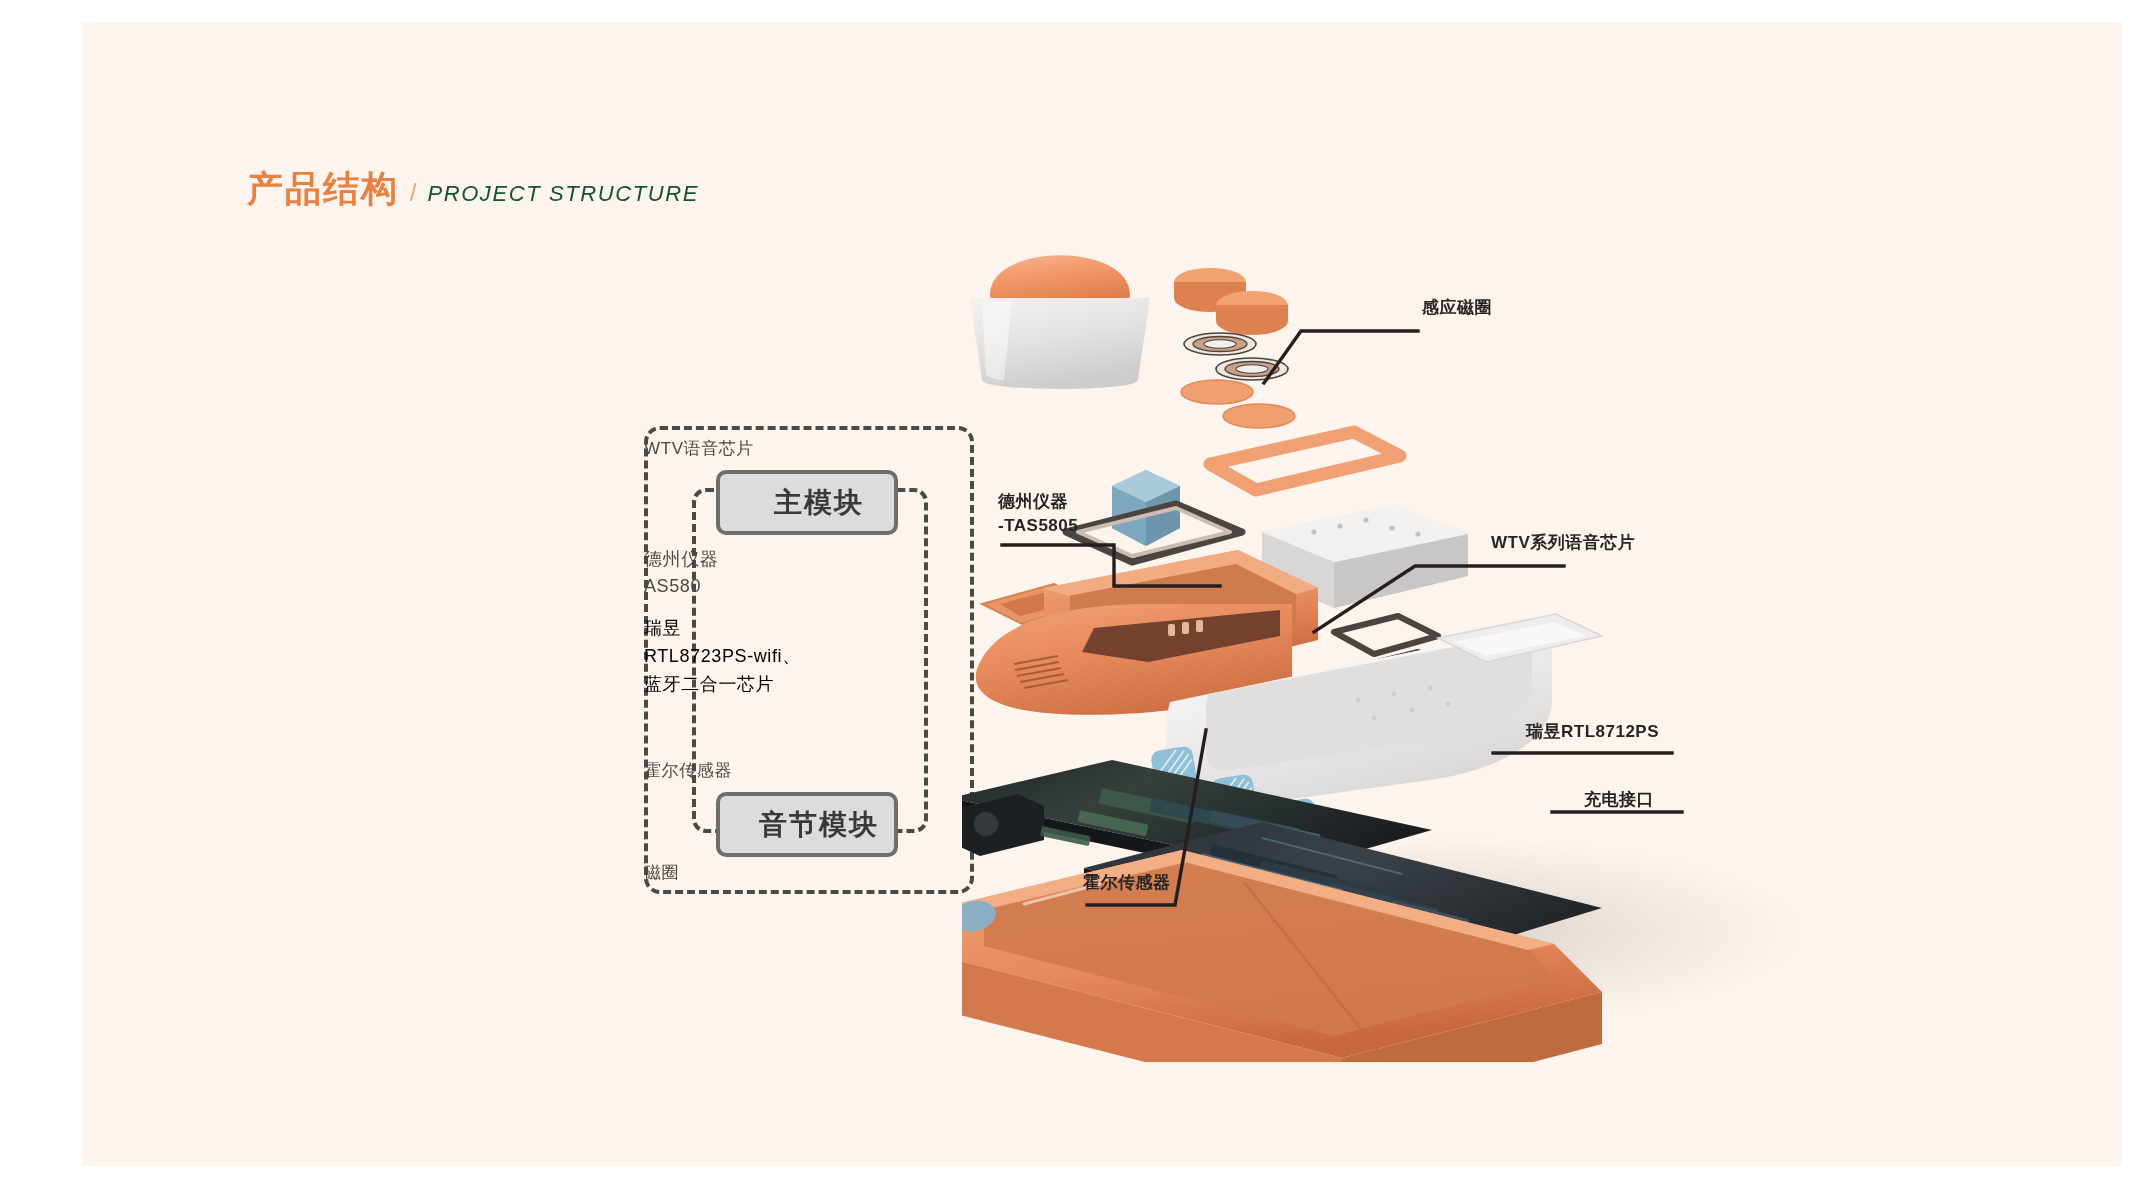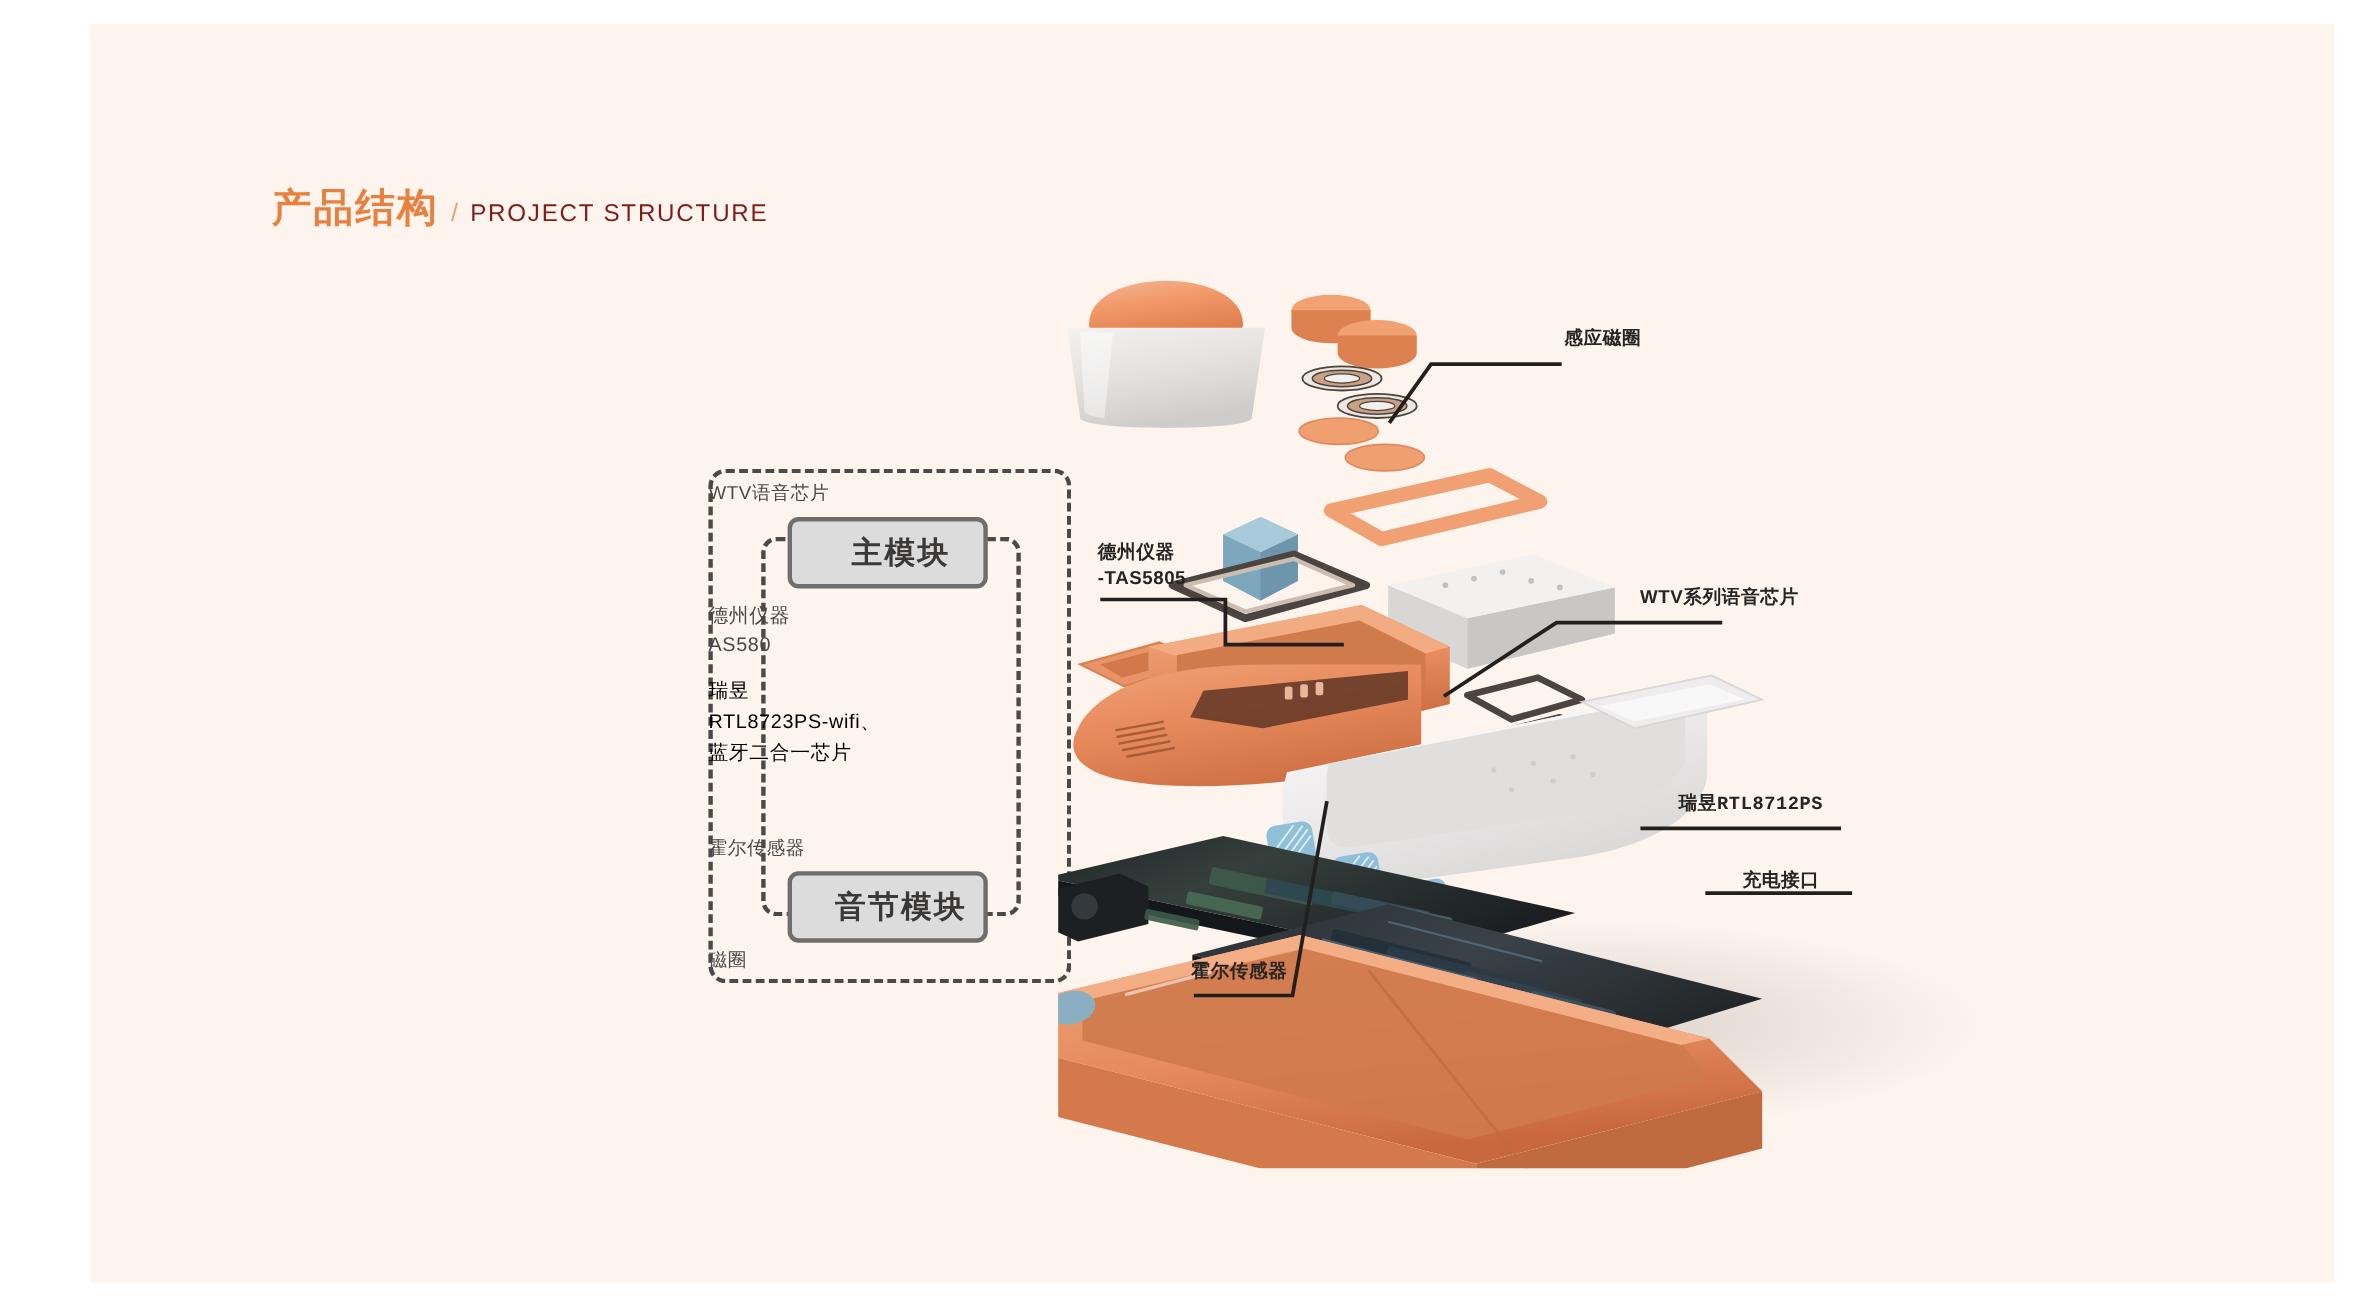--- a/index.html
+++ b/index.html
@@ -48,23 +48,24 @@
     letter-spacing: 2px;
     font-family: Liberation Mono, monospace;
   }
   #title-slash {
     font-size: 23px;
     color: #e9a270;
     font-weight: 400;
   }
   #title-en {
     font-size: 22px;
-    color: #7f1d1d;
+    color: #14532d;
     letter-spacing: 1.6px;
     font-weight: 400;
+    font-style: italic;
   }
 
   
   #module-diagram {
     position: absolute;
     left: 562px;
     top: 404px;
     width: 330px;
     height: 468px;
   }
@@ -147,21 +148,21 @@
     color: #262524;
     font-size: 17px;
     font-weight: 700;
     line-height: 24px;
     letter-spacing: 0.5px;
     white-space: nowrap;
   }
   #callout-coil        { left: 1340px; top: 274px; }
   #callout-ti          { left: 916px;  top: 468px; }
   #callout-wtv         { left: 1366px; top: 509px; margin-left: 43px; }
-  #callout-realtek     { left: 1444px; top: 698px; font-family: Liberation Mono, monospace; }
+  #callout-realtek     { left: 1444px; top: 698px; }
   #callout-charge      { left: 1502px; top: 766px; }
   #callout-hall        { left: 1001px; top: 849px; }
 
   #callout-lines {
     position: absolute;
     left: 0; top: 0;
     width: 2139px;
     height: 1184px;
     pointer-events: none;
   }

